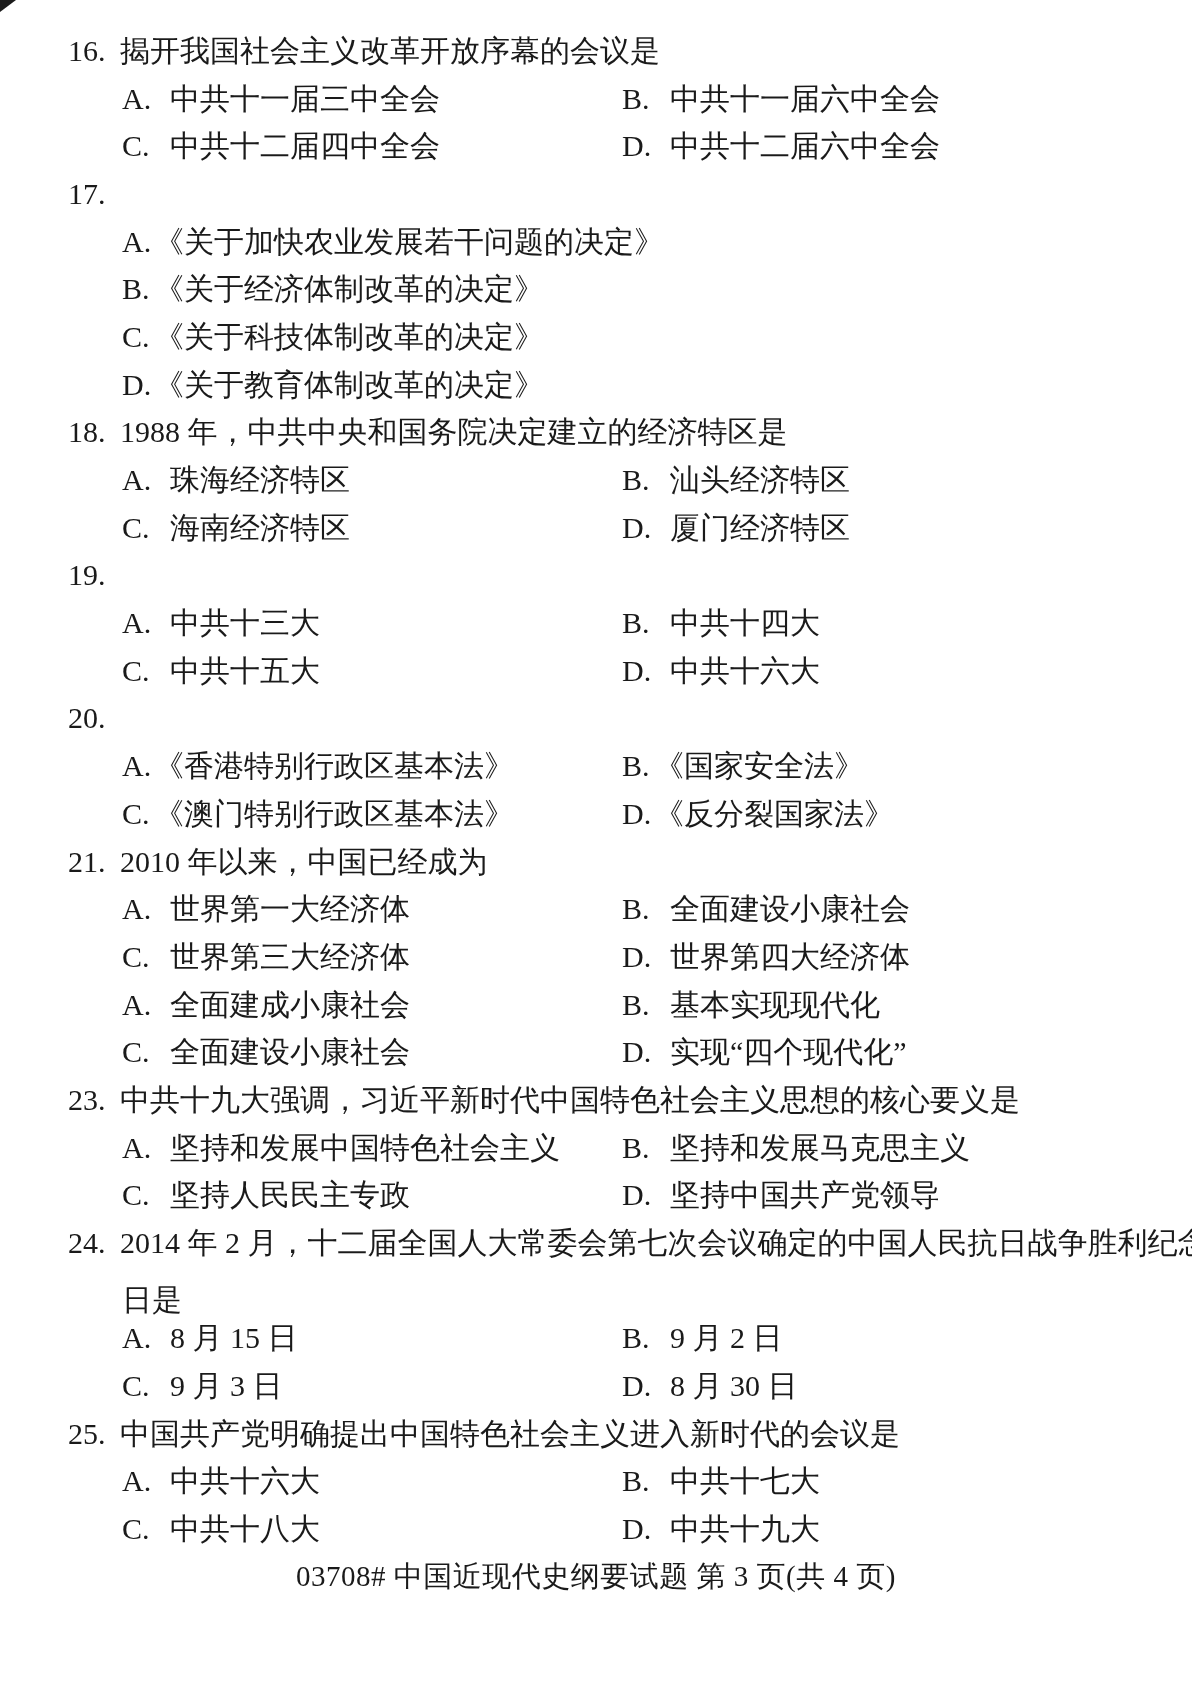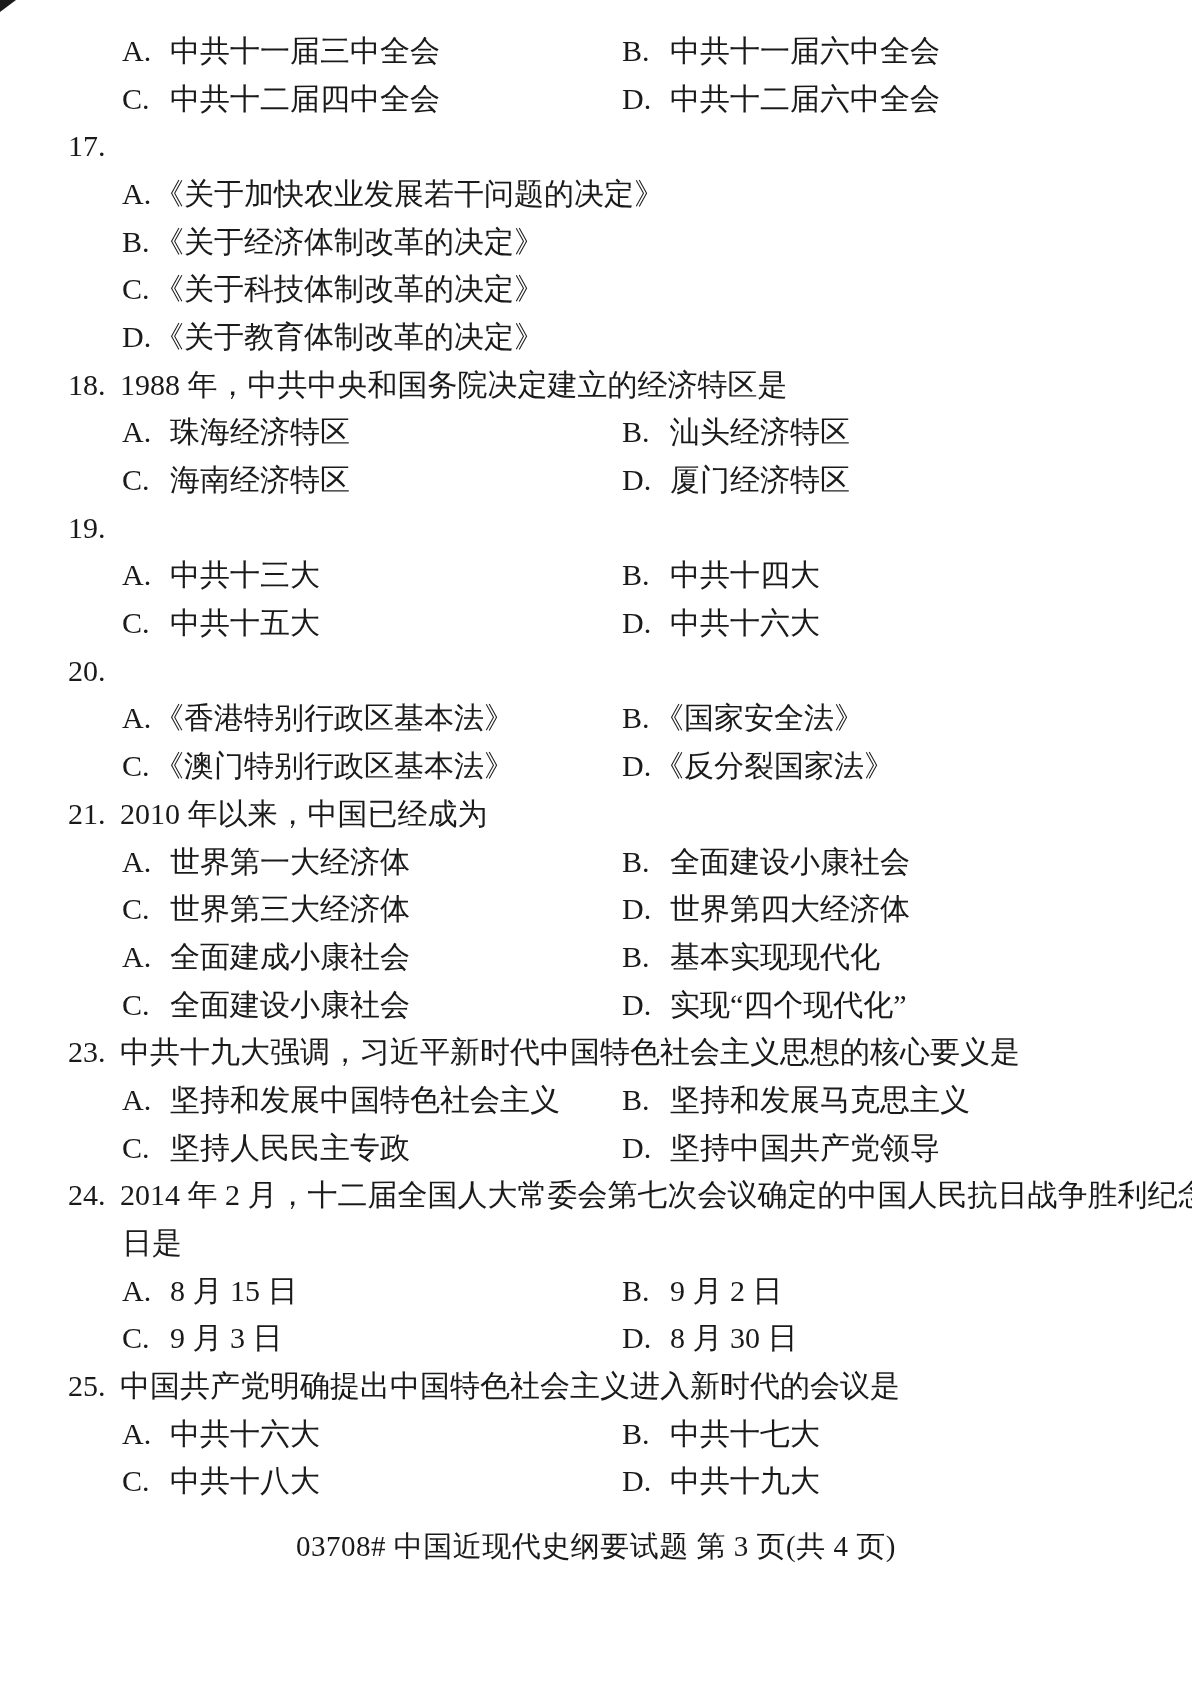--- a/index.html
+++ b/index.html
@@ -23,42 +23,45 @@
   .line {
     height: 47.7px;
     display: flex;
     align-items: center;
     font-size: 30px;
     white-space: nowrap;
     line-height: 1;
   }
   .stem { padding-left: 68px; }
   .qnum { display: inline-block; width: 52px; flex: 0 0 52px; }
-  .cont { padding-left: 122px; }
+  .cont { padding-left: 122px; align-items: flex-end; }
   .opts { padding-left: 122px; }
   .opt { display: flex; align-items: center; }
   .opt.col-a { width: 500px; flex: 0 0 500px; }
   .opt-label { display: inline-block; width: 48px; flex: 0 0 48px; }
   .opt-label.tight { width: 32px; flex: 0 0 32px; }
   .footer-line {
-    margin-top: 18px;
     height: 48px;
     display: flex;
     justify-content: center;
     align-items: center;
     font-size: 29px;
     letter-spacing: 0.5px;
   }
 </style>
 </head>
 <body>
 
 <div class="page">
   <div class="corner-mark"></div>
   <main class="questions" id="questions">
+  <div class="line stem">
+    <span class="qnum">16.</span>
+    <span class="qtext">揭开我国社会主义改革开放序幕的会议是</span>
+  </div>
 
   <div class="line opts">
   <span class="opt col-a">
     <span class="opt-label">A.</span>
     <span class="opt-text">中共十一届三中全会</span>
   </span>
 
   <span class="opt">
     <span class="opt-label">B.</span>
     <span class="opt-text">中共十一届六中全会</span>

